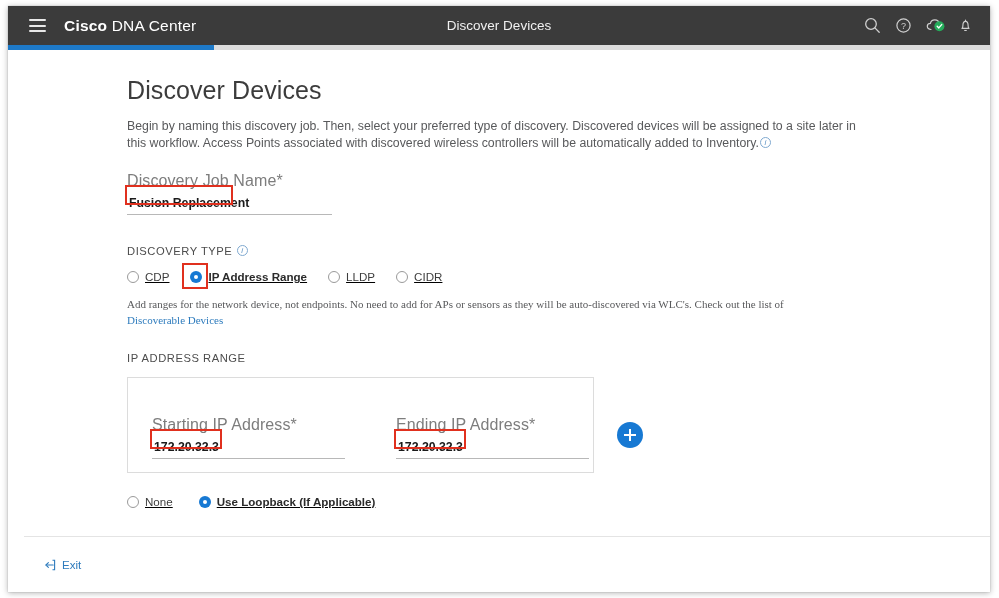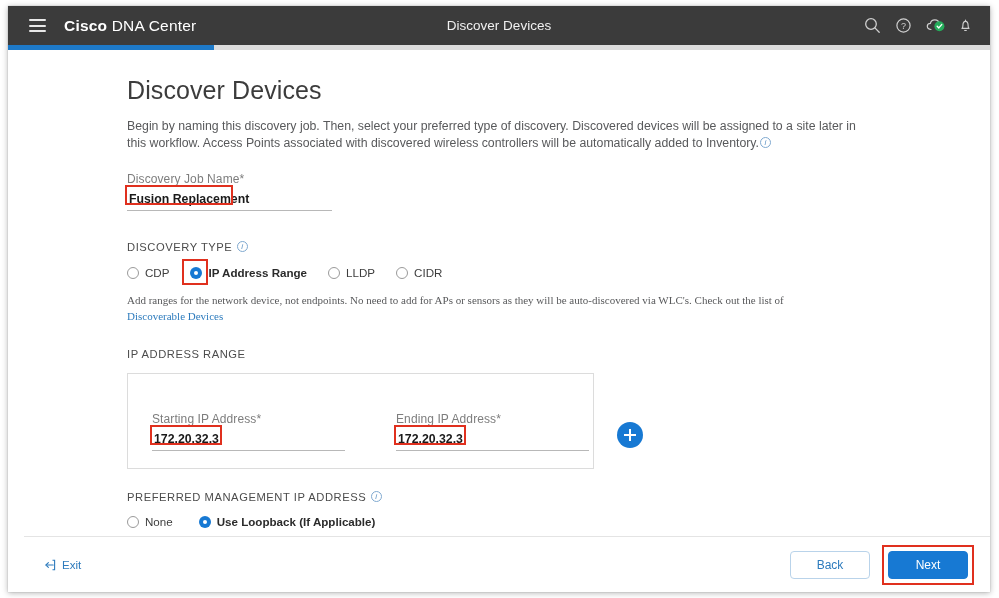--- a/index.html
+++ b/index.html
@@ -109,21 +109,21 @@
     text-align: center;
     font-size: 8px;
     font-style: italic;
     color: #5f94c4;
     line-height: 11px;
   }
 
   
   .field-block { position: relative; width: 205px; margin-bottom: 30px; }
   .field-label {
-    font-size: 12px;
+    font-size: 16px;
     color: #7d7d7d;
     margin-bottom: 3px;
     letter-spacing: .1px;
     display: block;
   }
   .underline-input {
     width: 205px;
     border: none;
     border-bottom: 1px solid #b8b8b8;
     font-size: 12.3px;
@@ -149,20 +149,21 @@
     font-weight: 400;
     margin-bottom: 13px;
   }
 
   .radio-row { display: flex; align-items: center; }
   .radio-item {
     display: flex; align-items: center;
     margin-right: 21px;
     cursor: pointer;
     position: relative;
+    text-decoration: underline;
   }
   .radio-dot {
     width: 12px; height: 12px;
     border-radius: 50%;
     border: 1px solid #9a9a9a;
     background: #fff;
     margin-right: 6px;
     flex: none;
   }
   .radio-item.sel .radio-dot {
@@ -378,24 +379,20 @@
             <input class="underline-input" type="text" value="172.20.32.3" style="">
             <div class="annot" style="left:-2px; top:13px; width:72px; height:20px;"></div>
           </div>
         </div>
       </div>
 
       <button class="add-btn"></button>
     </div>
 
     <div style="margin-top:22px;">
-      <div class="section-head" style="margin-bottom:12px;">
-        <span>PREFERRED MANAGEMENT IP ADDRESS</span>
-        <span class="info-i"></span>
-      </div>
       <div class="radio-row">
         <div class="radio-item" style="margin-right:26px;">
           <span class="radio-dot"></span>
           <span class="radio-label">None</span>
         </div>
         <div class="radio-item sel">
           <span class="radio-dot"></span>
           <span class="radio-label">Use Loopback (If Applicable)</span>
         </div>
       </div>
@@ -406,22 +403,15 @@
   <div class="footer">
     <div class="exit">
       <svg width="12" height="12" viewBox="0 0 12 12">
         <path d="M8.5 1.2 H10.6 V10.8 H8.5" fill="none" stroke="#2d7bbd" stroke-width="1.1"></path>
         <line x1="9.2" y1="6" x2="2.2" y2="6" stroke="#2d7bbd" stroke-width="1.1" stroke-linecap="round"></line>
         <path d="M4.4 3.6 L1.9 6 L4.4 8.4" fill="none" stroke="#2d7bbd" stroke-width="1.1" stroke-linecap="round" stroke-linejoin="round"></path>
       </svg>
       <span>Exit</span>
     </div>
 
-    <div class="footer-right">
-      <button class="btn btn-secondary">Back</button>
-      <div class="btn-wrap">
-        <button class="btn btn-primary">Next</button>
-        <div class="annot" style="left:-6px; top:-6px; width:92px; height:40px;"></div>
-      </div>
-    </div>
   </div>
 
 </div>
 
 </body></html>

